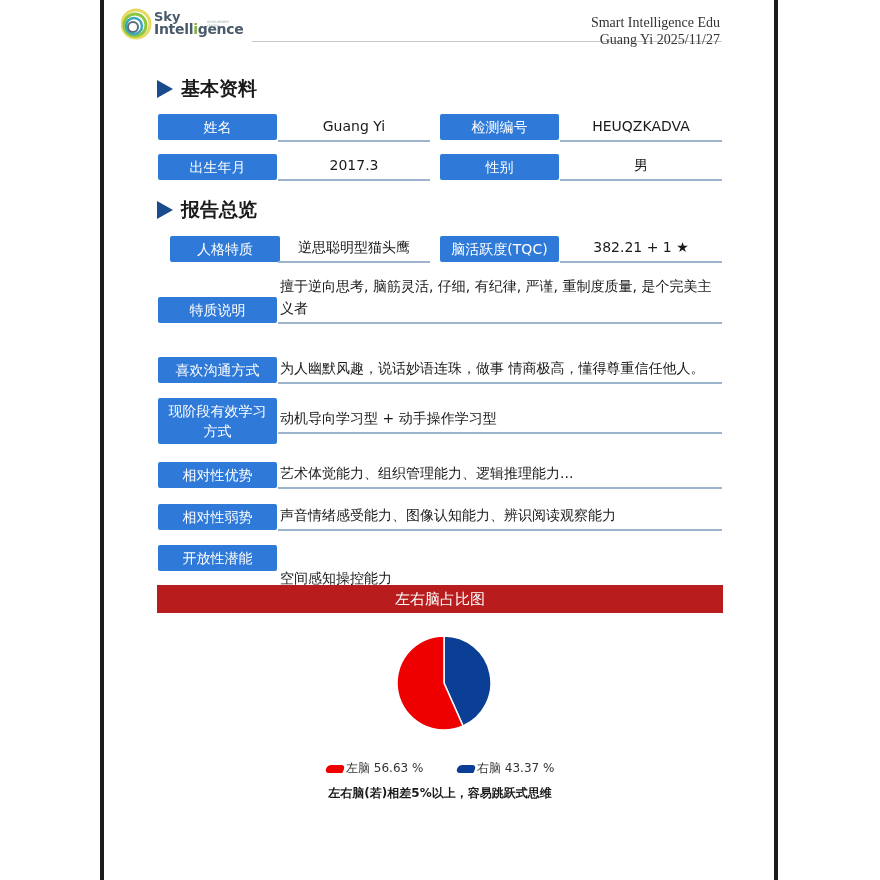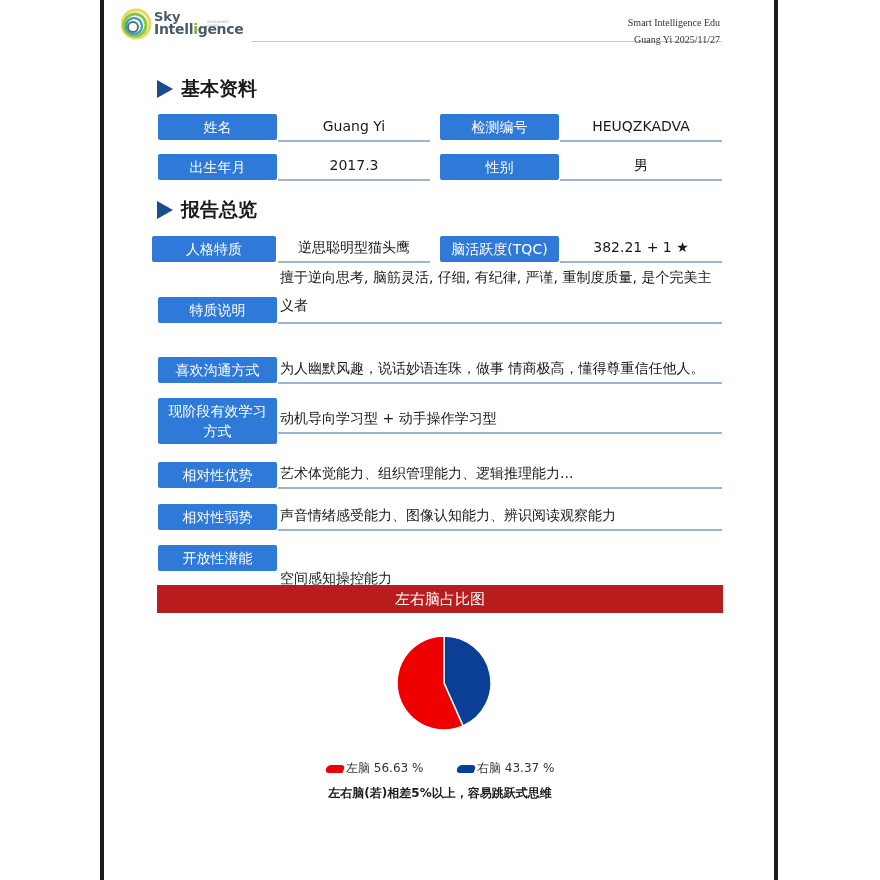--- a/index.html
+++ b/index.html
@@ -10,21 +10,21 @@
 
   
   .logo { position:absolute; left:121px; top:8px; width:120px; height:34px; }
   .logo-mark { position:absolute; left:0; top:0; width:32px; height:32px; }
   .logo-text { position:absolute; left:33px; top:2px; line-height:13px; font-family:"DejaVu Sans",sans-serif; font-weight:bold; color:#4a5a6a; }
   .logo-text .l1 { font-size:13px; display:block; }
   .logo-text .l2 { font-size:14px; display:block; letter-spacing:-0.3px; }
   .logo-text .l2 .g { color:#7db23a; }
   .logo-sub { position:absolute; left:86px; top:12px; font-size:3px; color:#9aa; }
   .header-line { position:absolute; left:252px; top:41px; width:470px; height:1px; background:#c8c8c8; }
-  .header-right { position:absolute; right:160px; top:14px; text-align:right; font-family:"Liberation Serif","DejaVu Serif",serif; font-size:10px; color:#333; line-height:17px; }
+  .header-right { position:absolute; right:160px; top:14px; text-align:right; font-family:"Liberation Serif","DejaVu Serif",serif; font-size:14px; color:#333; line-height:17px; }
 
   
   .section-title { position:absolute; left:157px; font-size:19px; font-weight:bold; color:#1a1a1a; display:flex; align-items:center; }
   .section-title .tri { width:0; height:0; border-top:9px solid transparent; border-bottom:9px solid transparent; border-left:16px solid #1a4b8c; margin-right:8px; }
 
   
   .label-box { position:absolute; background:#2f7ad9; color:#ffffff; border-radius:2px; font-size:14px; display:flex; align-items:center; justify-content:center; text-align:center; line-height:20px; }
   .value-cell { position:absolute; font-size:14px; color:#1a1a1a; border-bottom:2px solid #9db4cf; box-sizing:border-box; display:flex; align-items:flex-end; padding-bottom:3px; line-height:21px; }
   .value-cell.center { justify-content:center; }
   .value-cell.left { justify-content:flex-start; padding-left:2px; }
@@ -74,27 +74,27 @@
 <div class="label-box" style="left:158px;top:154px;width:119px;height:26px;">出生年月</div>
 <div class="value-cell center" style="left:278px;top:151px;width:152px;height:30px;">2017.3</div>
 <div class="label-box" style="left:440px;top:154px;width:119px;height:26px;">性别</div>
 <div class="value-cell center" style="left:560px;top:151px;width:162px;height:30px;">男</div>
 
 <div class="section-title" style="top:197px;">
   <span class="tri"></span>
   <span>报告总览</span>
 </div>
 
-<div class="label-box" style="left:152px;top:236px;width:124px;height:26px;">人格特质</div>
+<div class="label-box" style="left:170px;top:236px;width:110px;height:26px;">人格特质</div>
 <div class="value-cell center" style="left:278px;top:233px;width:152px;height:30px;">逆思聪明型猫头鹰</div>
 <div class="label-box" style="left:440px;top:236px;width:119px;height:26px;">脑活跃度(TQC)</div>
 <div class="value-cell center" style="left:560px;top:233px;width:162px;height:30px;">382.21 + 1 ★</div>
 
 <div class="label-box" style="left:158px;top:297px;width:119px;height:26px;">特质说明</div>
-<div class="value-cell left" style="left:278px;top:274px;width:444px;height:50px;line-height:28px;align-items:flex-end;">擅于逆向思考, 脑筋灵活, 仔细, 有纪律, 严谨, 重制度质量, 是个完美主义者</div>
+<div class="value-cell left" style="left:278px;top:274px;width:444px;height:50px;line-height:22px;align-items:flex-end;">擅于逆向思考, 脑筋灵活, 仔细, 有纪律, 严谨, 重制度质量, 是个完美主义者</div>
 
 <div class="label-box" style="left:158px;top:357px;width:119px;height:26px;">喜欢沟通方式</div>
 <div class="value-cell left" style="left:278px;top:335px;width:444px;height:49px;line-height:22px;">为人幽默风趣，说话妙语连珠，做事 情商极高，懂得尊重信任他人。</div>
 
 <div class="label-box" style="left:158px;top:398px;width:119px;height:46px;padding:0 6px;box-sizing:border-box;">现阶段有效学习方式</div>
 <div class="value-cell left" style="left:278px;top:404px;width:444px;height:30px;">动机导向学习型 + 动手操作学习型</div>
 
 <div class="label-box" style="left:158px;top:462px;width:119px;height:26px;">相对性优势</div>
 <div class="value-cell left" style="left:278px;top:459px;width:444px;height:30px;">艺术体觉能力、组织管理能力、逻辑推理能力...</div>
 

